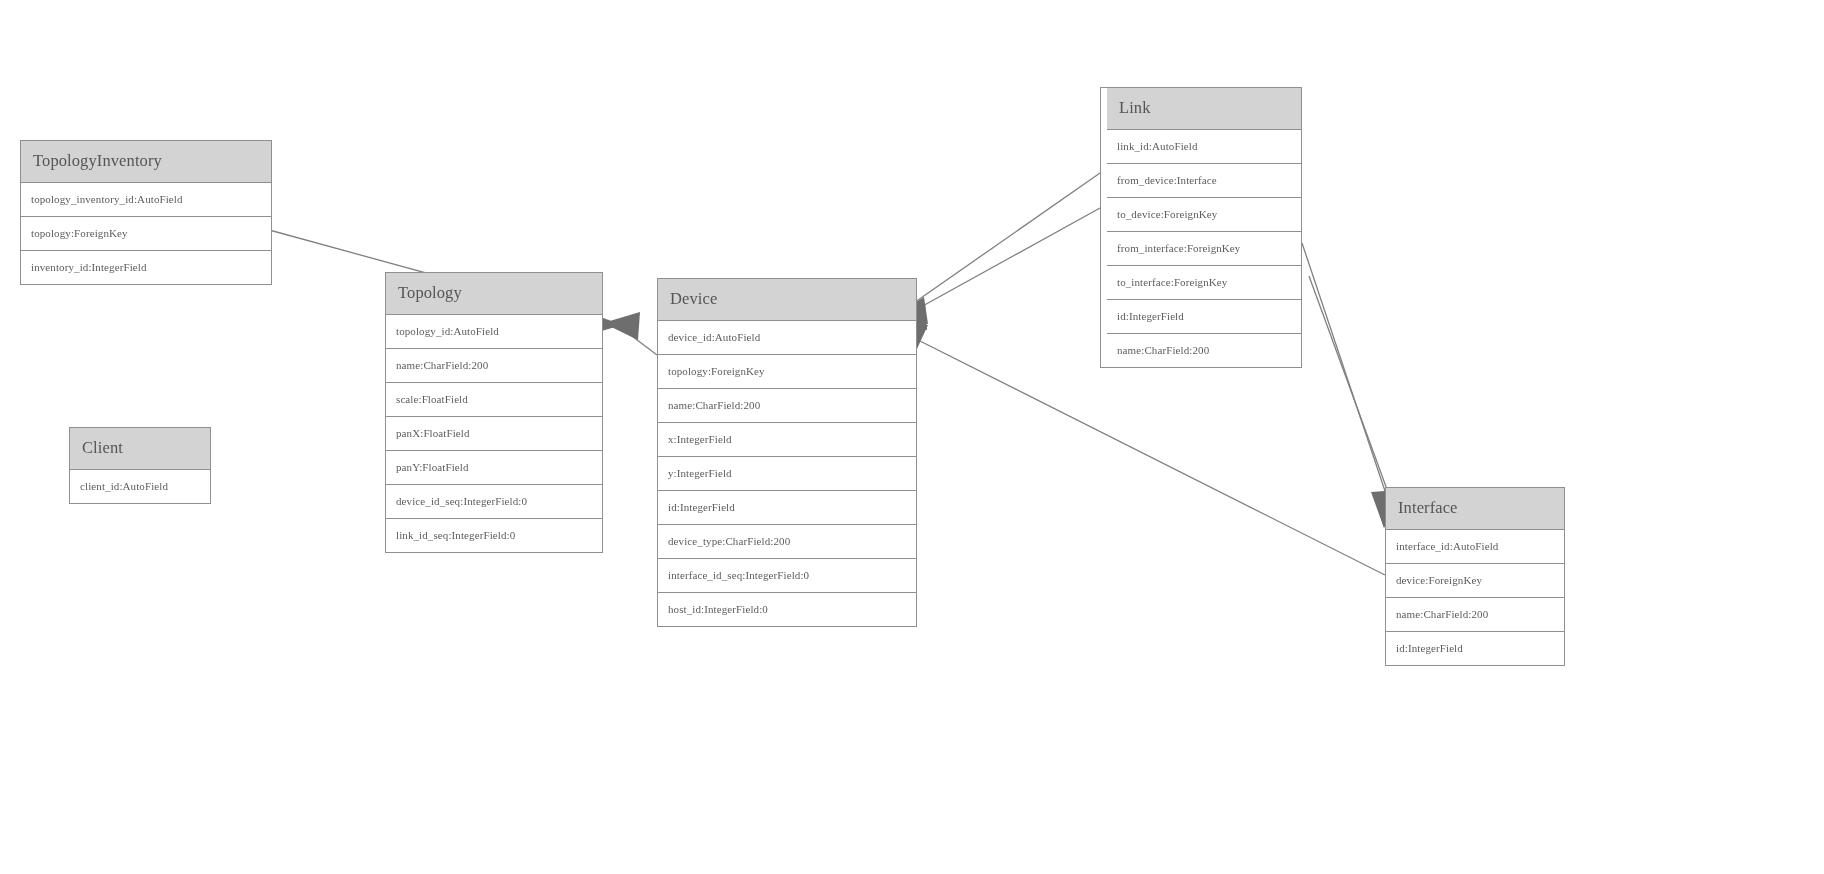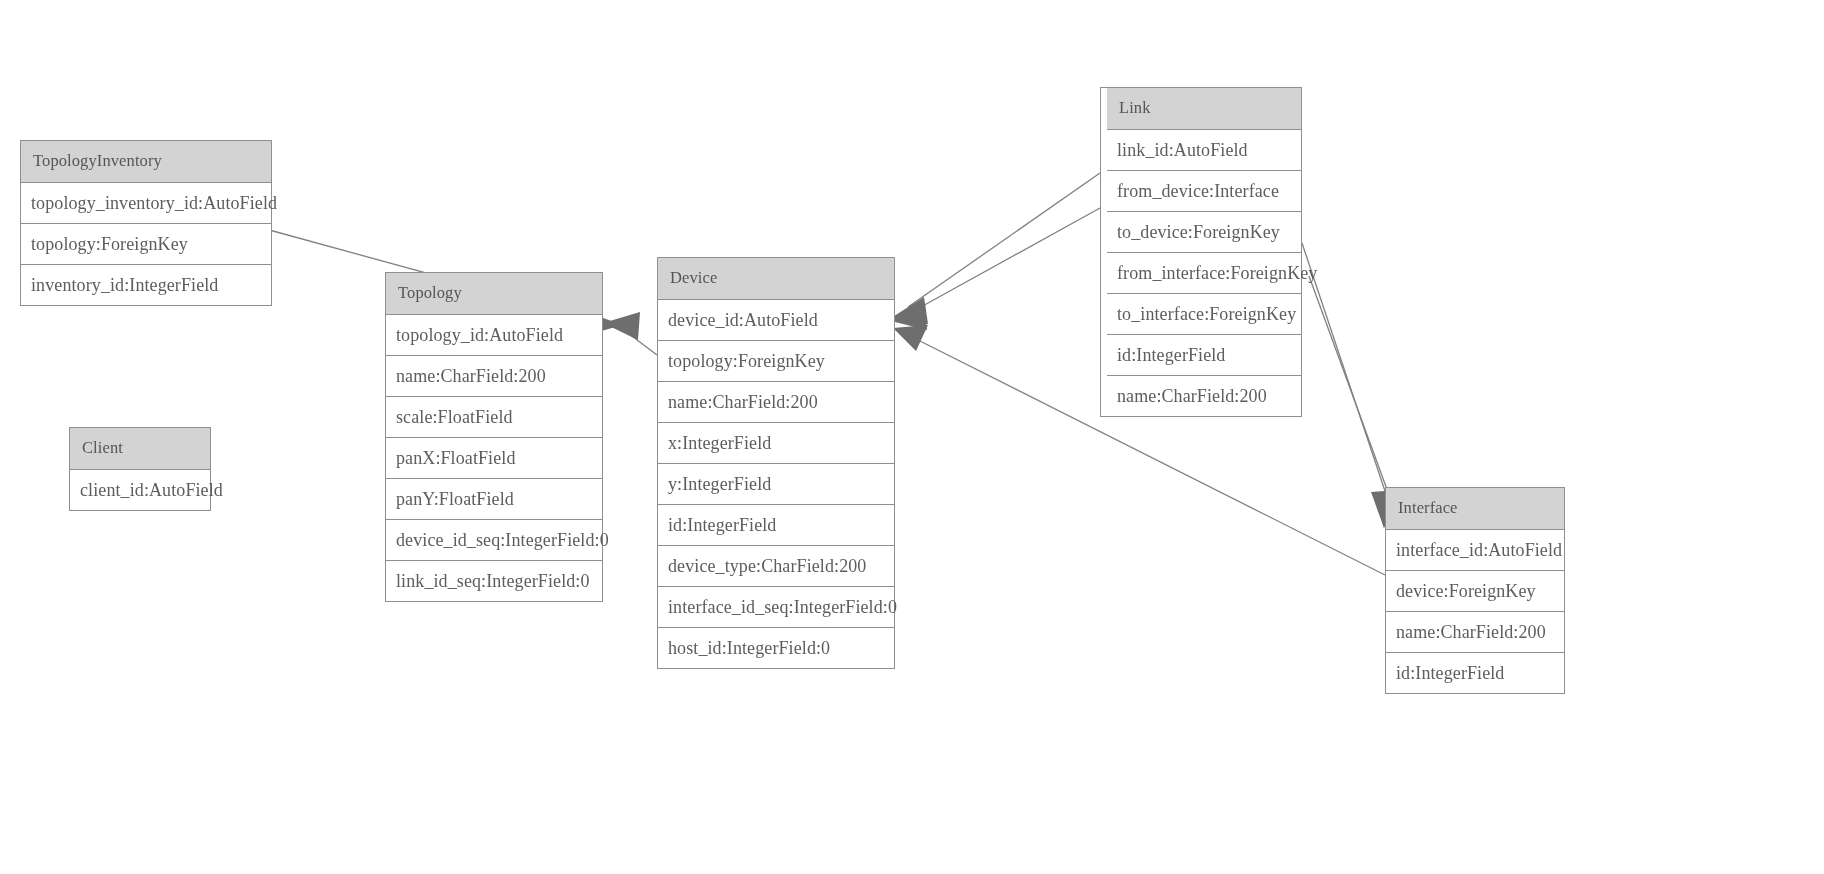--- a/index.html
+++ b/index.html
@@ -40,21 +40,21 @@
     line-height: 1;
     padding: 12px 0 12px 12px;
     white-space: nowrap;
     letter-spacing: 0.1px;
   }
   .entity-field {
     box-sizing: border-box;
     background: #ffffff;
     border-bottom: 1px solid #8f8f8f;
     color: #5d5d5d;
-    font-size: 18px;
+    font-size: 11px;
     line-height: 1;
     padding: 11px 0 11px 10px;
     white-space: nowrap;
     letter-spacing: 0.1px;
   }
   .entity-field.last {
     border-bottom: none;
   }
 </style>
 </head>
@@ -116,21 +116,21 @@
     <div class="entity-field">panY:FloatField</div>
     <div class="entity-field">device_id_seq:IntegerField:0</div>
     <div class="entity-field last">link_id_seq:IntegerField:0</div>
   </div>
 
   <div class="entity" style="left:69px; top:427px; width:142px;">
     <div class="entity-header">Client</div>
     <div class="entity-field last">client_id:AutoField</div>
   </div>
 
-  <div class="entity" style="left:657px; top:257px; width:238px;">
+  <div class="entity" style="left:657px; top:278px; width:260px;">
     <div class="entity-header">Device</div>
     <div class="entity-field">device_id:AutoField</div>
     <div class="entity-field">topology:ForeignKey</div>
     <div class="entity-field">name:CharField:200</div>
     <div class="entity-field">x:IntegerField</div>
     <div class="entity-field">y:IntegerField</div>
     <div class="entity-field">id:IntegerField</div>
     <div class="entity-field">device_type:CharField:200</div>
     <div class="entity-field">interface_id_seq:IntegerField:0</div>
     <div class="entity-field last">host_id:IntegerField:0</div>

